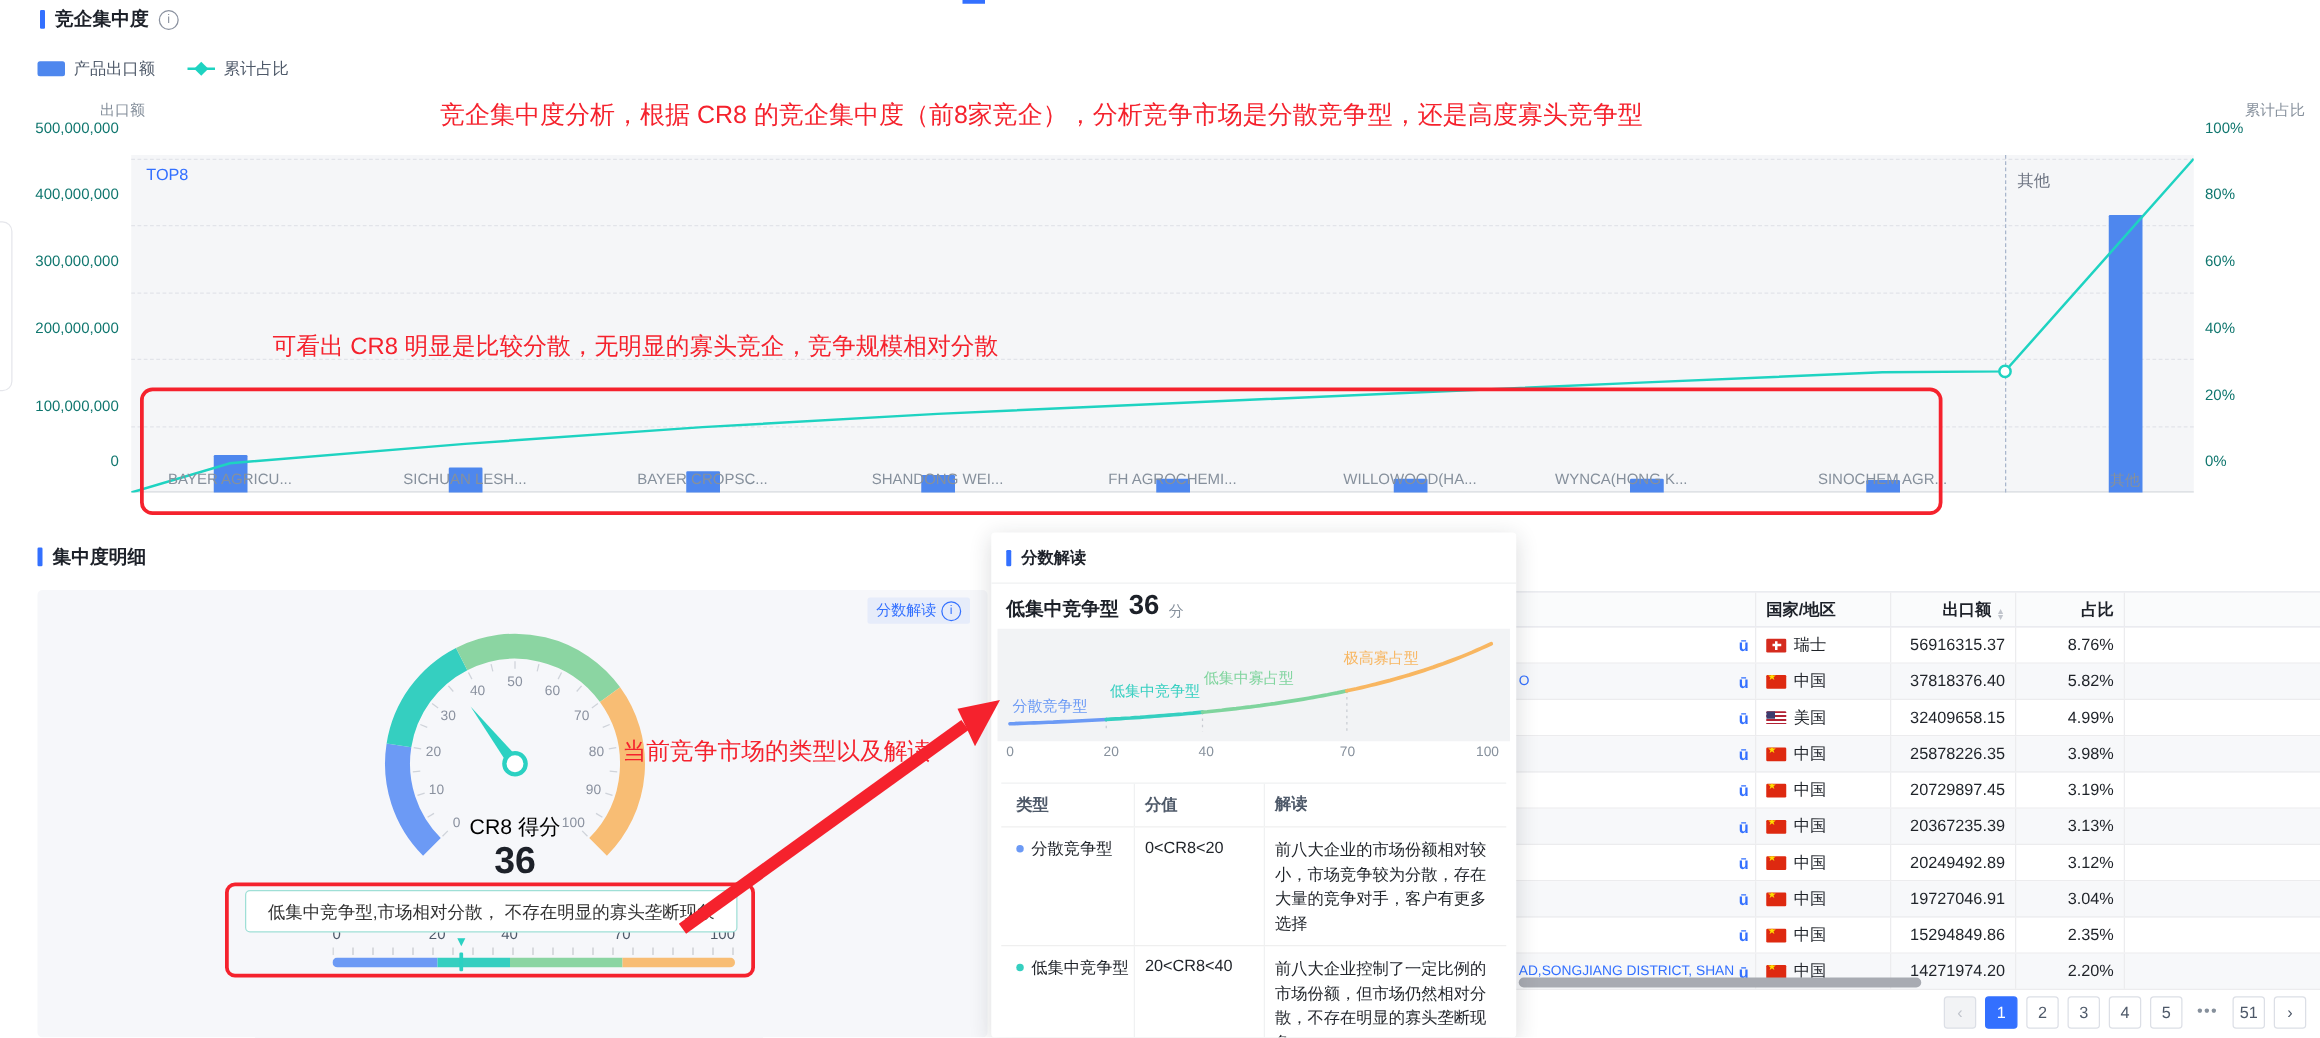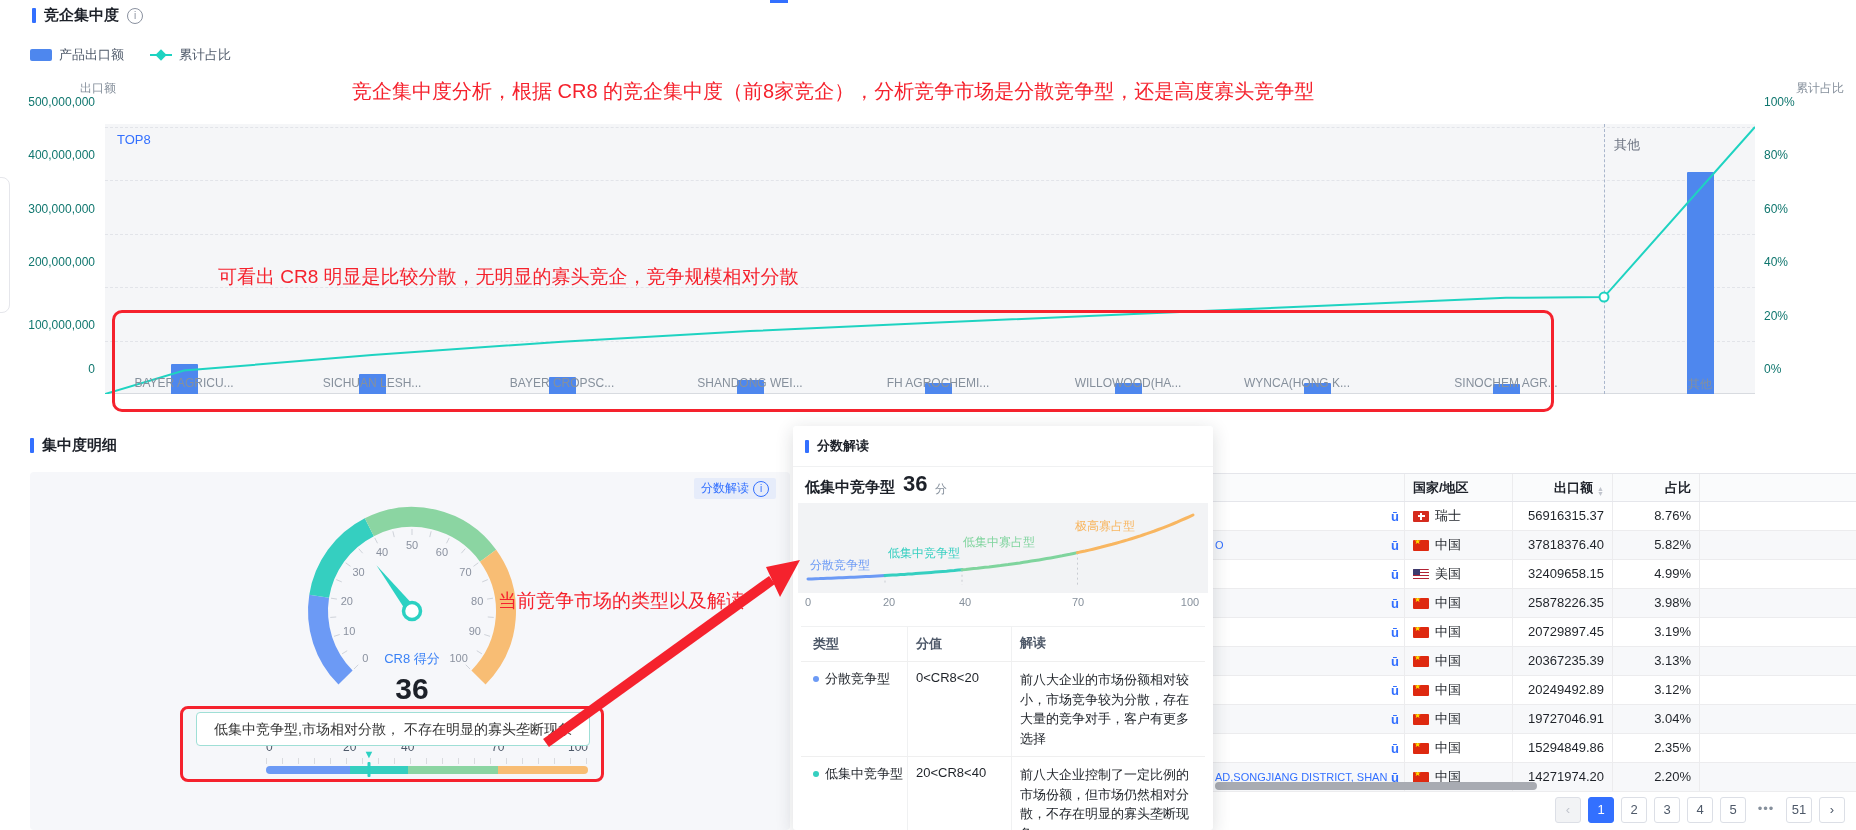--- a/index.html
+++ b/index.html
@@ -32,21 +32,21 @@
   .plot-tag{position:absolute;font-size:13px;}
   .divider-dash{position:absolute;top:0;bottom:0;border-left:1px dashed #a9b6cc;}
   
   .red-text{position:absolute;color:#f5222d;font-weight:500;white-space:nowrap;}
   .red-box{position:absolute;border:3px solid #f5222d;border-radius:10px;z-index:45;}
   
   #gauge-panel{position:absolute;left:30px;top:472px;width:760px;height:358px;background:#f6f7fa;border-radius:4px;}
   .score-link{position:absolute;right:14px;top:6px;font-size:12px;color:#3370ff;background:rgba(51,112,255,.08);
               padding:2px 7px;border-radius:2px;display:flex;align-items:center;gap:4px;cursor:pointer;}
   .score-link .info-i{border-color:#3370ff;color:#3370ff;}
-  #gauge-name{position:absolute;left:332px;top:650px;width:160px;text-align:center;font-size:13px;color:#3b82f6;}
+  #gauge-name{position:absolute;left:332px;top:650px;width:160px;text-align:center;font-size:17px;color:#000000;}
   #gauge-score{position:absolute;left:332px;top:672px;width:160px;text-align:center;font-size:30px;font-weight:700;color:#1d2129;}
   #gauge-tip{position:absolute;left:196px;top:712px;width:392px;height:32px;line-height:32px;text-align:center;
              background:#fff;border:1px solid #9fdfd6;border-radius:4px;font-size:14px;color:#333;z-index:20;}
   
   #scale{position:absolute;left:266px;top:740px;width:322px;height:38px;}
   .scale-lbl{position:absolute;top:0;font-size:12px;color:#4e5969;transform:translateX(-50%);}
   #scale-ticks{position:absolute;left:0;right:0;top:18px;height:6px;
      background:repeating-linear-gradient(90deg,#d9dbdf 0 1px,transparent 1px 16px);}
   #scale-bar{position:absolute;left:0;right:0;top:26px;height:8px;display:flex;border-radius:4px;overflow:hidden;}
   #scale-marker{position:absolute;top:8px;font-size:11px;color:#2bd1c2;transform:translateX(-50%);}

